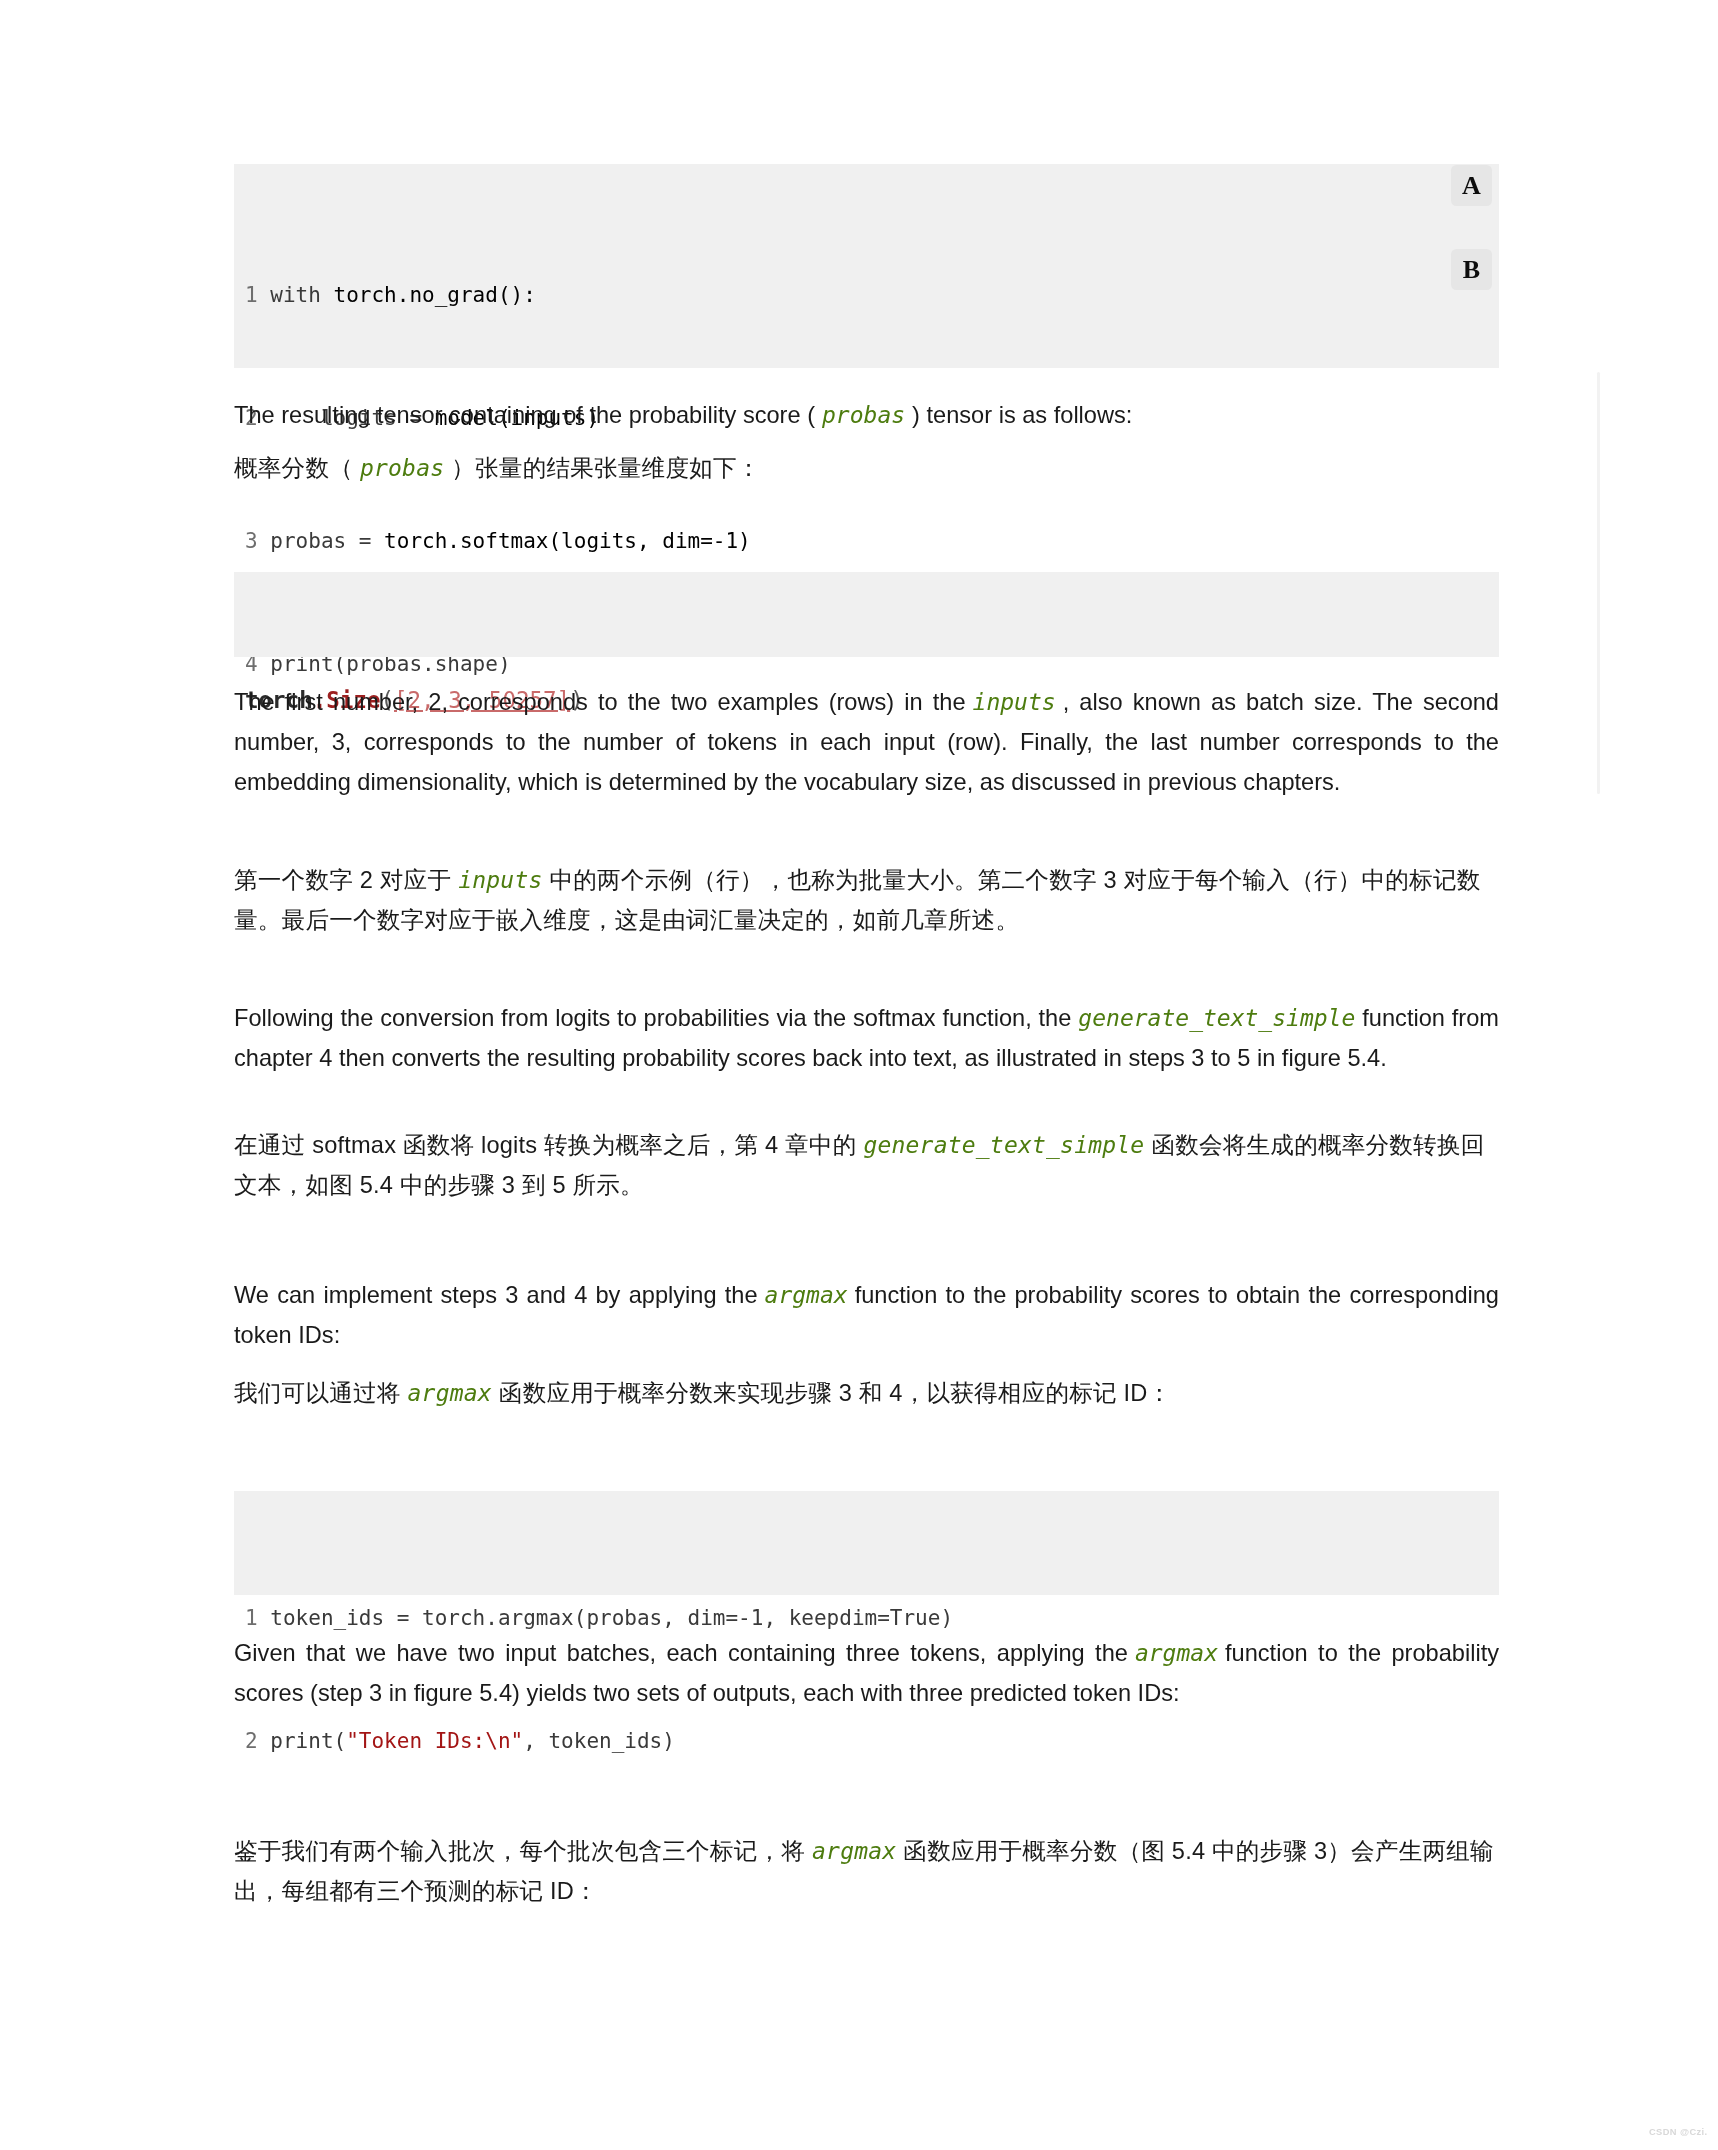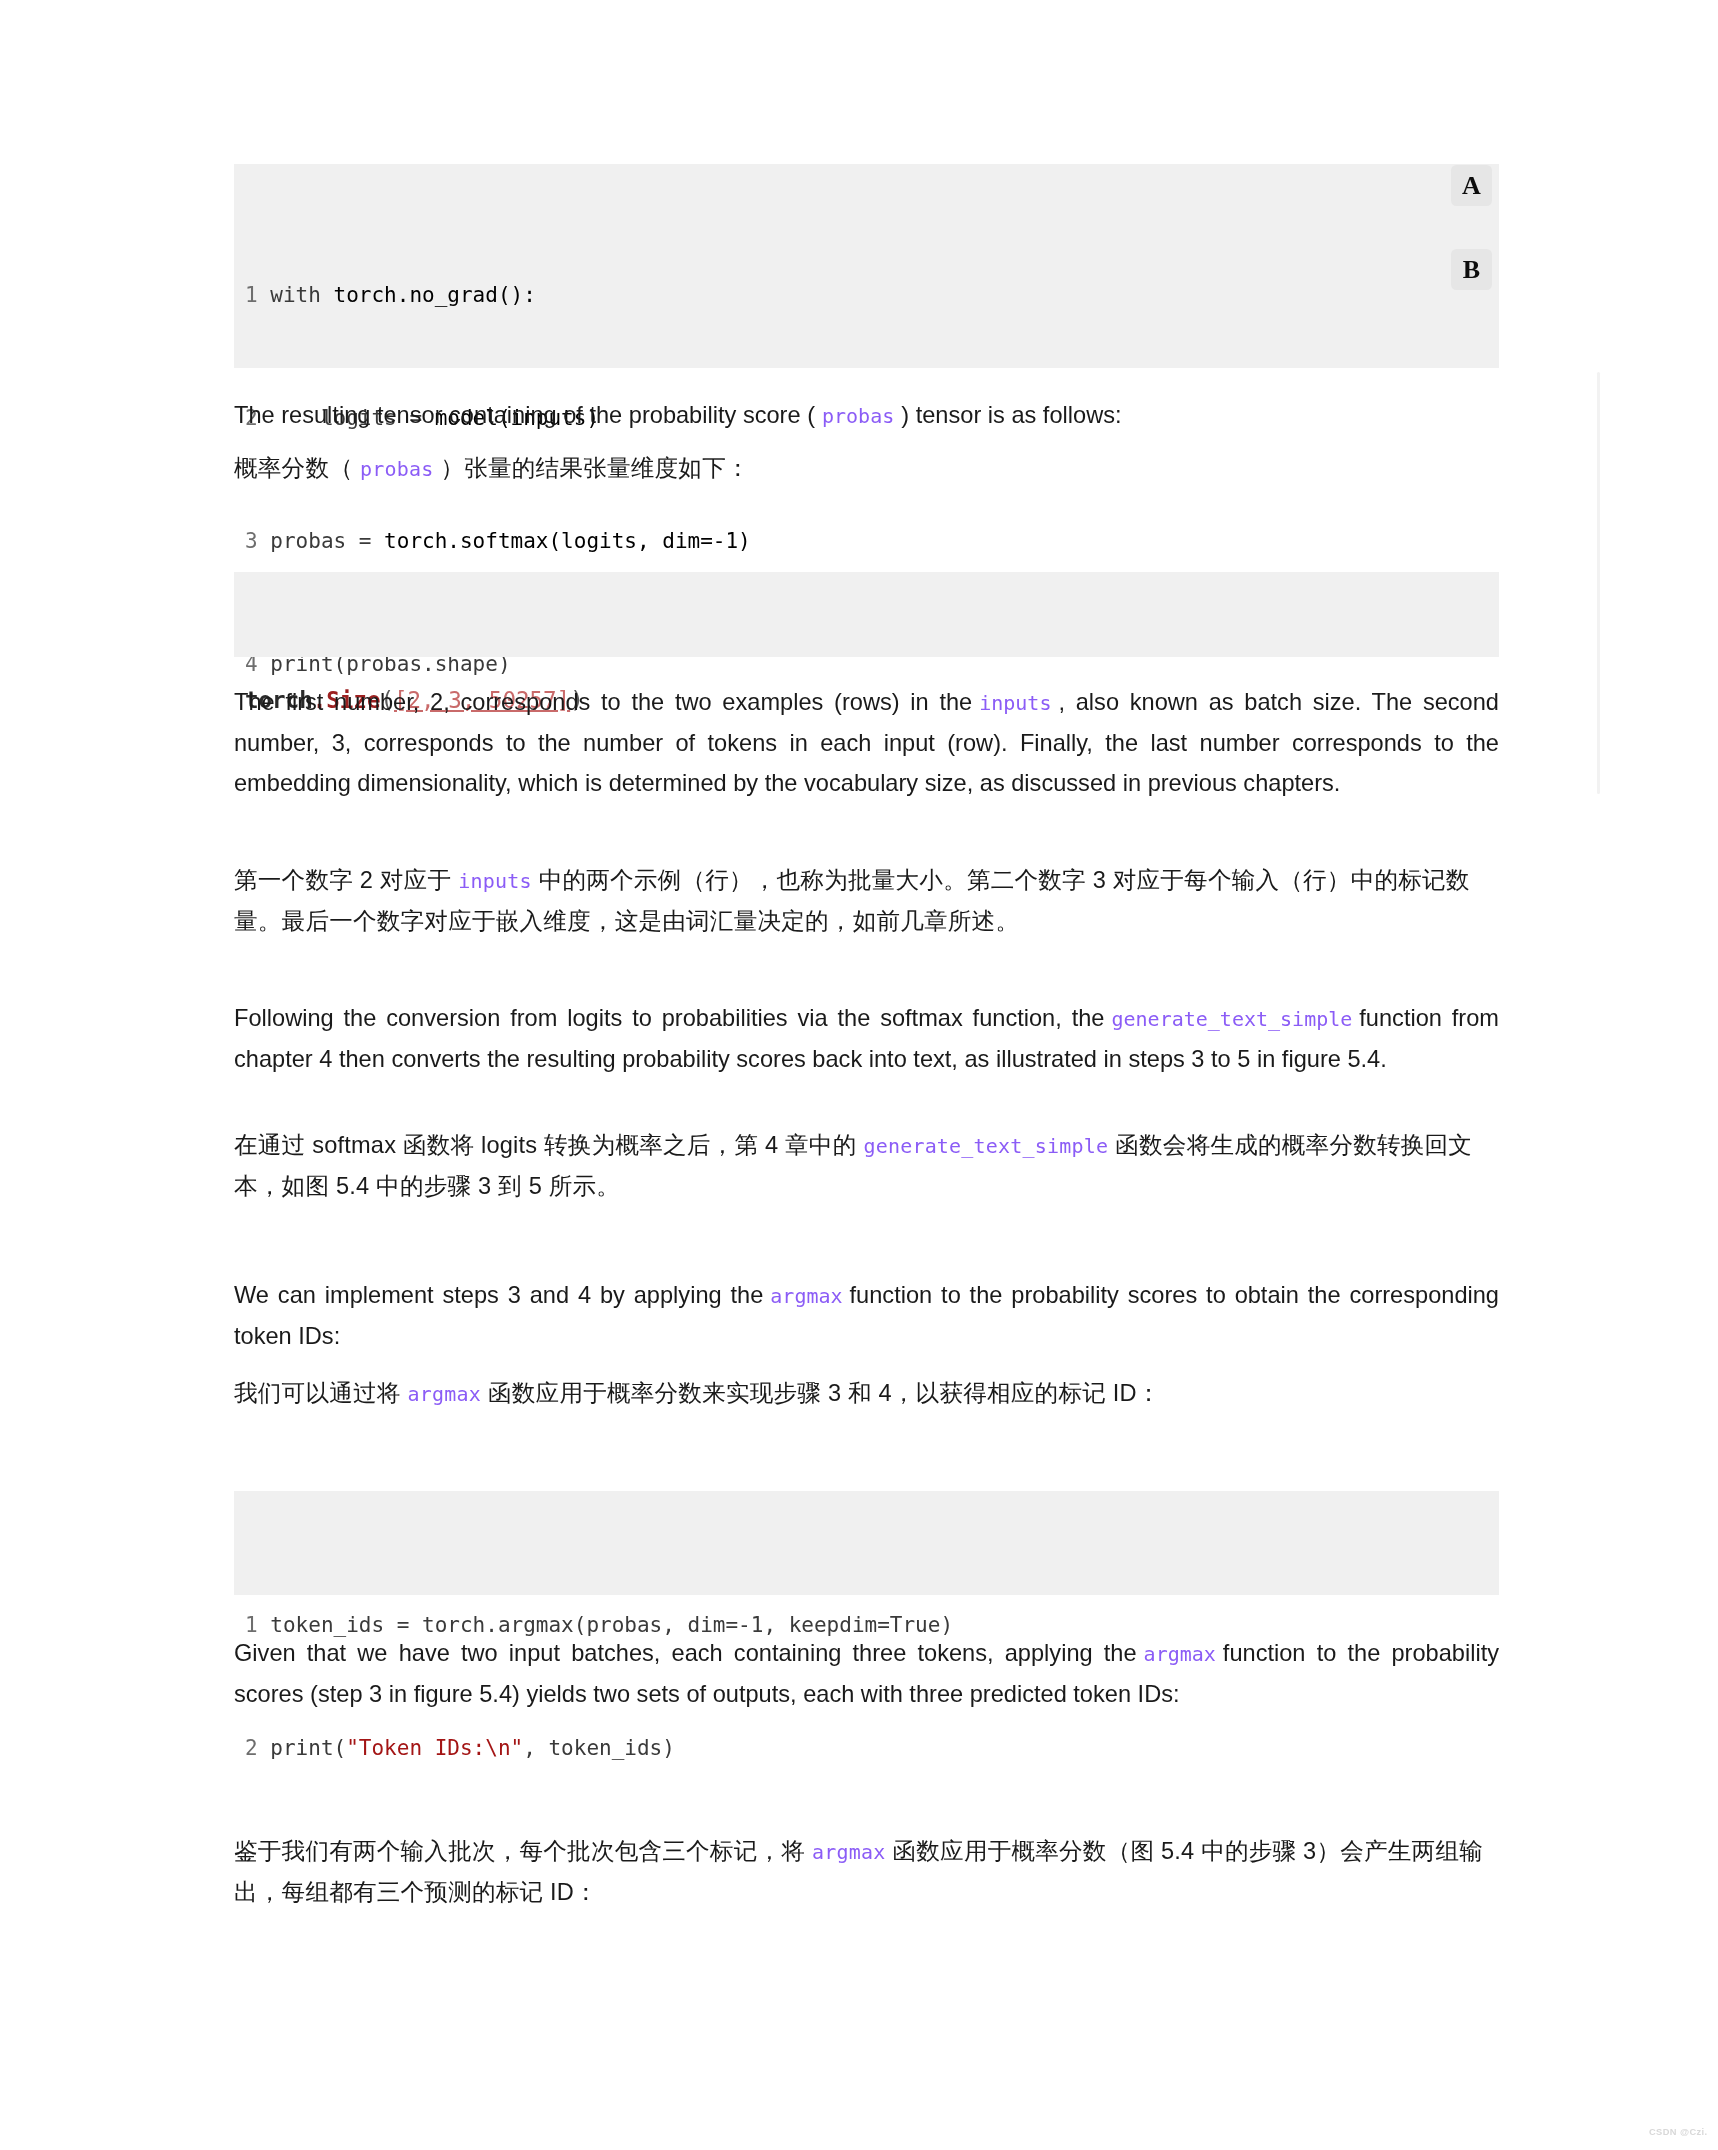--- a/index.html
+++ b/index.html
@@ -55,21 +55,21 @@
 
   #code-block-2 {
     left: 234px; top: 572px; width: 1265px; height: 85px;
     padding: 25.6px 0 0 0;
     font-size: 22.5px;
   }
   #code-block-2 .cline { padding-left: 11px; }
 
   #code-block-3 {
     left: 234px; top: 1491px; width: 1265px; height: 104px;
-    padding: 32px 0 0 0;
+    padding: 25px 0 0 0;
   }
   #code-block-3 .cline { padding-left: 11px; }
 
   
   .step-badge {
     position: absolute;
     width: 41px;
     height: 41px;
     background: #e6e6e6;
     border-radius: 5.4px;
@@ -96,23 +96,24 @@
     text-justify: inter-word;
   }
   .para.en { font-family: "Liberation Sans", "DejaVu Sans", sans-serif; }
   .para.zh {
     font-family: "Liberation Sans", "DejaVu Sans", sans-serif;
     text-align: left;
     letter-spacing: 0.2px;
   }
   .para .mono {
     font-family: "DejaVu Sans Mono", "Liberation Mono", monospace;
-    font-size: 20px;
-    color: #8b5cf6;
+    font-size: 23px;
+    color: #4d7c0f;
     padding: 0 7px;
+    font-style: italic;
   }
 
   
   #para-en-1 { top: 395px; }
   #para-zh-1 { top: 448px; }
   #para-en-2 { top: 682px; }
   #para-zh-2 { top: 860px; }
   #para-en-3 { top: 998px; }
   #para-zh-3 { top: 1125px; }
   #para-en-4 { top: 1263px; margin-top: 12px; }

